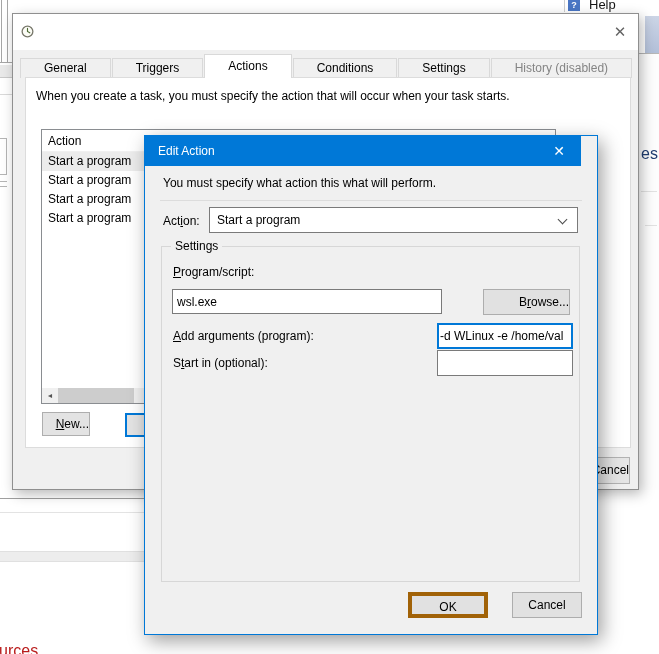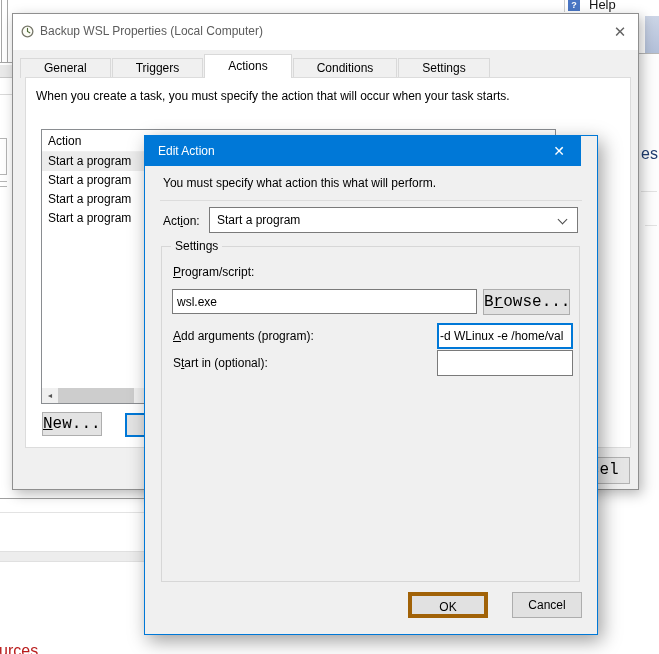--- a/index.html
+++ b/index.html
@@ -54,22 +54,22 @@
   #props-intro { position:absolute; left:10px; top:11px; white-space:nowrap; }
 
   #action-list { position:absolute; left:15px; top:51px; width:515px; height:275px; background:#fff; border:1px solid #8a8d91; }
   #action-list-header { height:22px; line-height:22px; padding-left:6px; border-bottom:1px solid #f0f0f0; }
   .lrow { height:19px; line-height:19px; padding-left:6px; white-space:nowrap; }
   .lrow.selected { background:#ececec; }
   #action-hscroll { position:absolute; left:0; right:0; bottom:0; height:15px; background:#f0f0f0; }
   #hscroll-left { position:absolute; left:0; top:0; width:16px; height:15px; font-size:7px; color:#555; text-align:center; line-height:15px; }
   #hscroll-thumb { position:absolute; left:16px; top:0; width:76px; height:15px; background:#cdcdcd; }
 
-  .btn { background:#e3e3e3; border:1px solid #aeaeae; font-size:16px; text-align:left; color:#000;font-family:Liberation Mono, monospace; }
-  #new-button { position:absolute; left:16px; top:334px; width:60px; height:24px; line-height:22px; }
+  .btn { background:#e3e3e3; border:1px solid #aeaeae; font-size:12px; text-align:right; color:#000; }
+  #new-button { position:absolute; left:16px; top:334px; width:48px; height:24px; line-height:22px; }
   #edit-button-partial { position:absolute; left:99px; top:335px; width:42px; height:24px; background:#e3e3e3; border:2px solid #0078d7; }
   #props-cancel { position:absolute; left:547px; top:443px; width:70px; height:27px; line-height:25px; background:#e5e5e5; border:1px solid #b2b2b2; }
 
   .mn { text-decoration:underline; }
 
   
   #edit { position:absolute; left:144px; top:135px; width:454px; height:500px;
      background:#f0f0f0; border:1px solid #0078d7; box-shadow:4px 6px 18px rgba(0,0,0,.38); z-index:10; }
   #edit-titlebar { position:absolute; left:0; top:0; right:16px; height:30px; background:#0078d7; color:#fff; }
   #edit-title { position:absolute; left:13px; top:0; line-height:30px; font-size:12px; }
@@ -77,21 +77,21 @@
   #edit-desc { position:absolute; left:18px; top:40px; white-space:nowrap; }
   #edit-sep { position:absolute; left:15px; top:64px; width:422px; height:1px; background:#dcdcdc; }
   #edit-action-label { position:absolute; left:18px; top:78px; }
   #edit-action-combo { position:absolute; left:64px; top:71px; width:369px; height:26px; background:#fff; border:1px solid #7a7a7a; }
   #edit-action-combo .val { position:absolute; left:7px; top:0; line-height:24px; }
   .chevron { position:absolute; right:11px; top:8px; width:7px; height:7px; border-right:1.5px solid #4b4b4b; border-bottom:1.5px solid #4b4b4b; transform:rotate(45deg); }
 
   #settings-group { position:absolute; left:16px; top:110px; width:419px; height:336px; border:1px solid #d7d7d7; }
   #settings-legend { position:absolute; left:9px; top:-8px; background:#f0f0f0; padding:0 4px; }
   #program-label { position:absolute; left:11px; top:18px; }
-  #program-input { position:absolute; left:10px; top:42px; width:305px; height:25px; border:1px solid #7a7a7a; background:#fff; font-family:"Liberation Sans","DejaVu Sans",sans-serif; font-size:12px; padding:0 4px; }
+  #program-input { position:absolute; left:10px; top:42px; width:270px; height:25px; border:1px solid #7a7a7a; background:#fff; font-family:"Liberation Sans","DejaVu Sans",sans-serif; font-size:12px; padding:0 4px; }
   #browse-button { position:absolute; left:321px; top:42px; width:87px; height:26px; line-height:24px; background:#e1e1e1; border:1px solid #adadad; }
   #arguments-label { position:absolute; left:11px; top:82px; }
   #arguments-input { position:absolute; left:275px; top:76px; width:136px; height:26px; border:2px solid #0078d7; background:#fff; font-family:"Liberation Sans","DejaVu Sans",sans-serif; font-size:12px; padding:0 1px; }
   #startin-label { position:absolute; left:11px; top:109px; }
   #startin-input { position:absolute; left:275px; top:103px; width:136px; height:26px; border:1px solid #7a7a7a; background:#fff; font-family:"Liberation Sans","DejaVu Sans",sans-serif; font-size:12px; padding:0 4px; }
 
   #ok-button { position:absolute; left:263px; top:456px; width:80px; height:26px; line-height:22px; background:#e1e1e1; border:4px solid #a16207; text-align:center; }
   #cancel-button { position:absolute; left:367px; top:456px; width:70px; height:26px; line-height:24px; background:#e1e1e1; border:1px solid #adadad; text-align:center; }
 </style>
 </head>
@@ -122,30 +122,30 @@
 <div id="bg-bl-h2" class="abs"></div>
 <div id="bg-bl-band"></div>
 <div id="bg-bl-text">urces</div>
 
 <div id="props">
   <div id="props-titlebar">
     <svg id="props-icon" viewBox="0 0 16 16">
       <circle cx="8" cy="8" r="6.6" fill="#fcfcf6" stroke="#77776a" stroke-width="1.6"></circle>
       <path d="M8 4.2 V8 L10.8 9.6" fill="none" stroke="#4e6b35" stroke-width="1.4" stroke-linecap="round"></path>
     </svg>
-    <span id="props-title">Backup WSL Properties (Local Computer)</span>
     <div id="props-close">✕</div>
   </div>
 
   <div id="props-tabs">
     <div class="tab">General</div>
     <div class="tab">Triggers</div>
     <div class="tab active">Actions</div>
     <div class="tab">Conditions</div>
     <div class="tab">Settings</div>
+    <div class="tab disabled">History (disabled)</div>
   </div>
 
   <div id="props-page">
     <div id="props-intro">When you create a task, you must specify the action that will occur when your task starts.</div>
 
     <div id="action-list">
       <div id="action-list-header">Action</div>
       <div class="lrow selected">Start a program</div>
       <div class="lrow">Start a program</div>
       <div class="lrow">Start a program</div>

